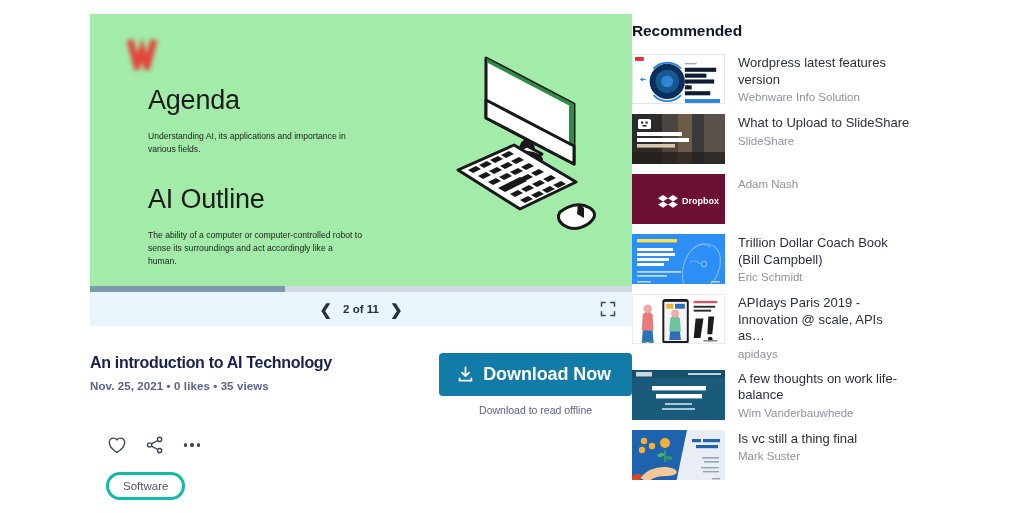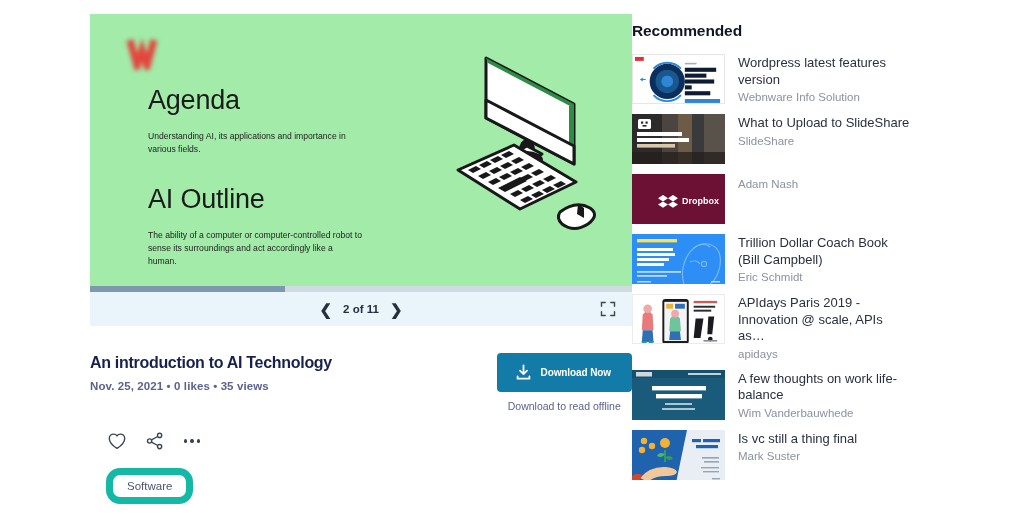--- a/index.html
+++ b/index.html
@@ -73,36 +73,36 @@
   .doc-meta {
     margin-top: 8px; font-size: 11.5px; font-weight: 700; color: #5b6291;
     letter-spacing: 0.1px;
   }
   .dl-block { text-align: center; padding-top: 1px; }
   .dl-btn {
     display: inline-flex; align-items: center; gap: 9px;
     background: #127ba8; color: #fff;
     border: none; border-radius: 4px;
     padding: 11px 21px 11px 18px;
-    font-family: inherit; font-size: 10px; font-weight: 700;
+    font-family: inherit; font-size: 18px; font-weight: 700;
     cursor: pointer; letter-spacing: -0.1px;
   }
   .dl-sub { margin-top: 8px; font-size: 10.5px; color: #5b6291; }
 
   
   .actions { margin-top: 18px; display: flex; align-items: center; gap: 16px; padding-left: 16px; }
   .act-icon { width: 22px; height: 22px; cursor: pointer; display: block; }
   .dots { display: flex; gap: 3px; align-items: center; cursor: pointer; padding: 6px 2px; }
   .dot { width: 3.4px; height: 3.4px; border-radius: 50%; background: #3d4458; }
 
   
   .tags { margin-top: 16px; padding-left: 16px; }
   .tag-pill {
     display: inline-block;
-    border: 7px solid #14b8a6; border-radius: 14px;
+    border: 3px solid #14b8a6; border-radius: 14px;
     padding: 5px 14px; font-size: 11.5px; color: #4d5470;
     cursor: pointer; background: #fff;
   }
 
   
   .desc {
     margin-top: 18px; width: 530px;
     font-size: 13.2px; line-height: 1.52; color: #6b7191;
   }
 

